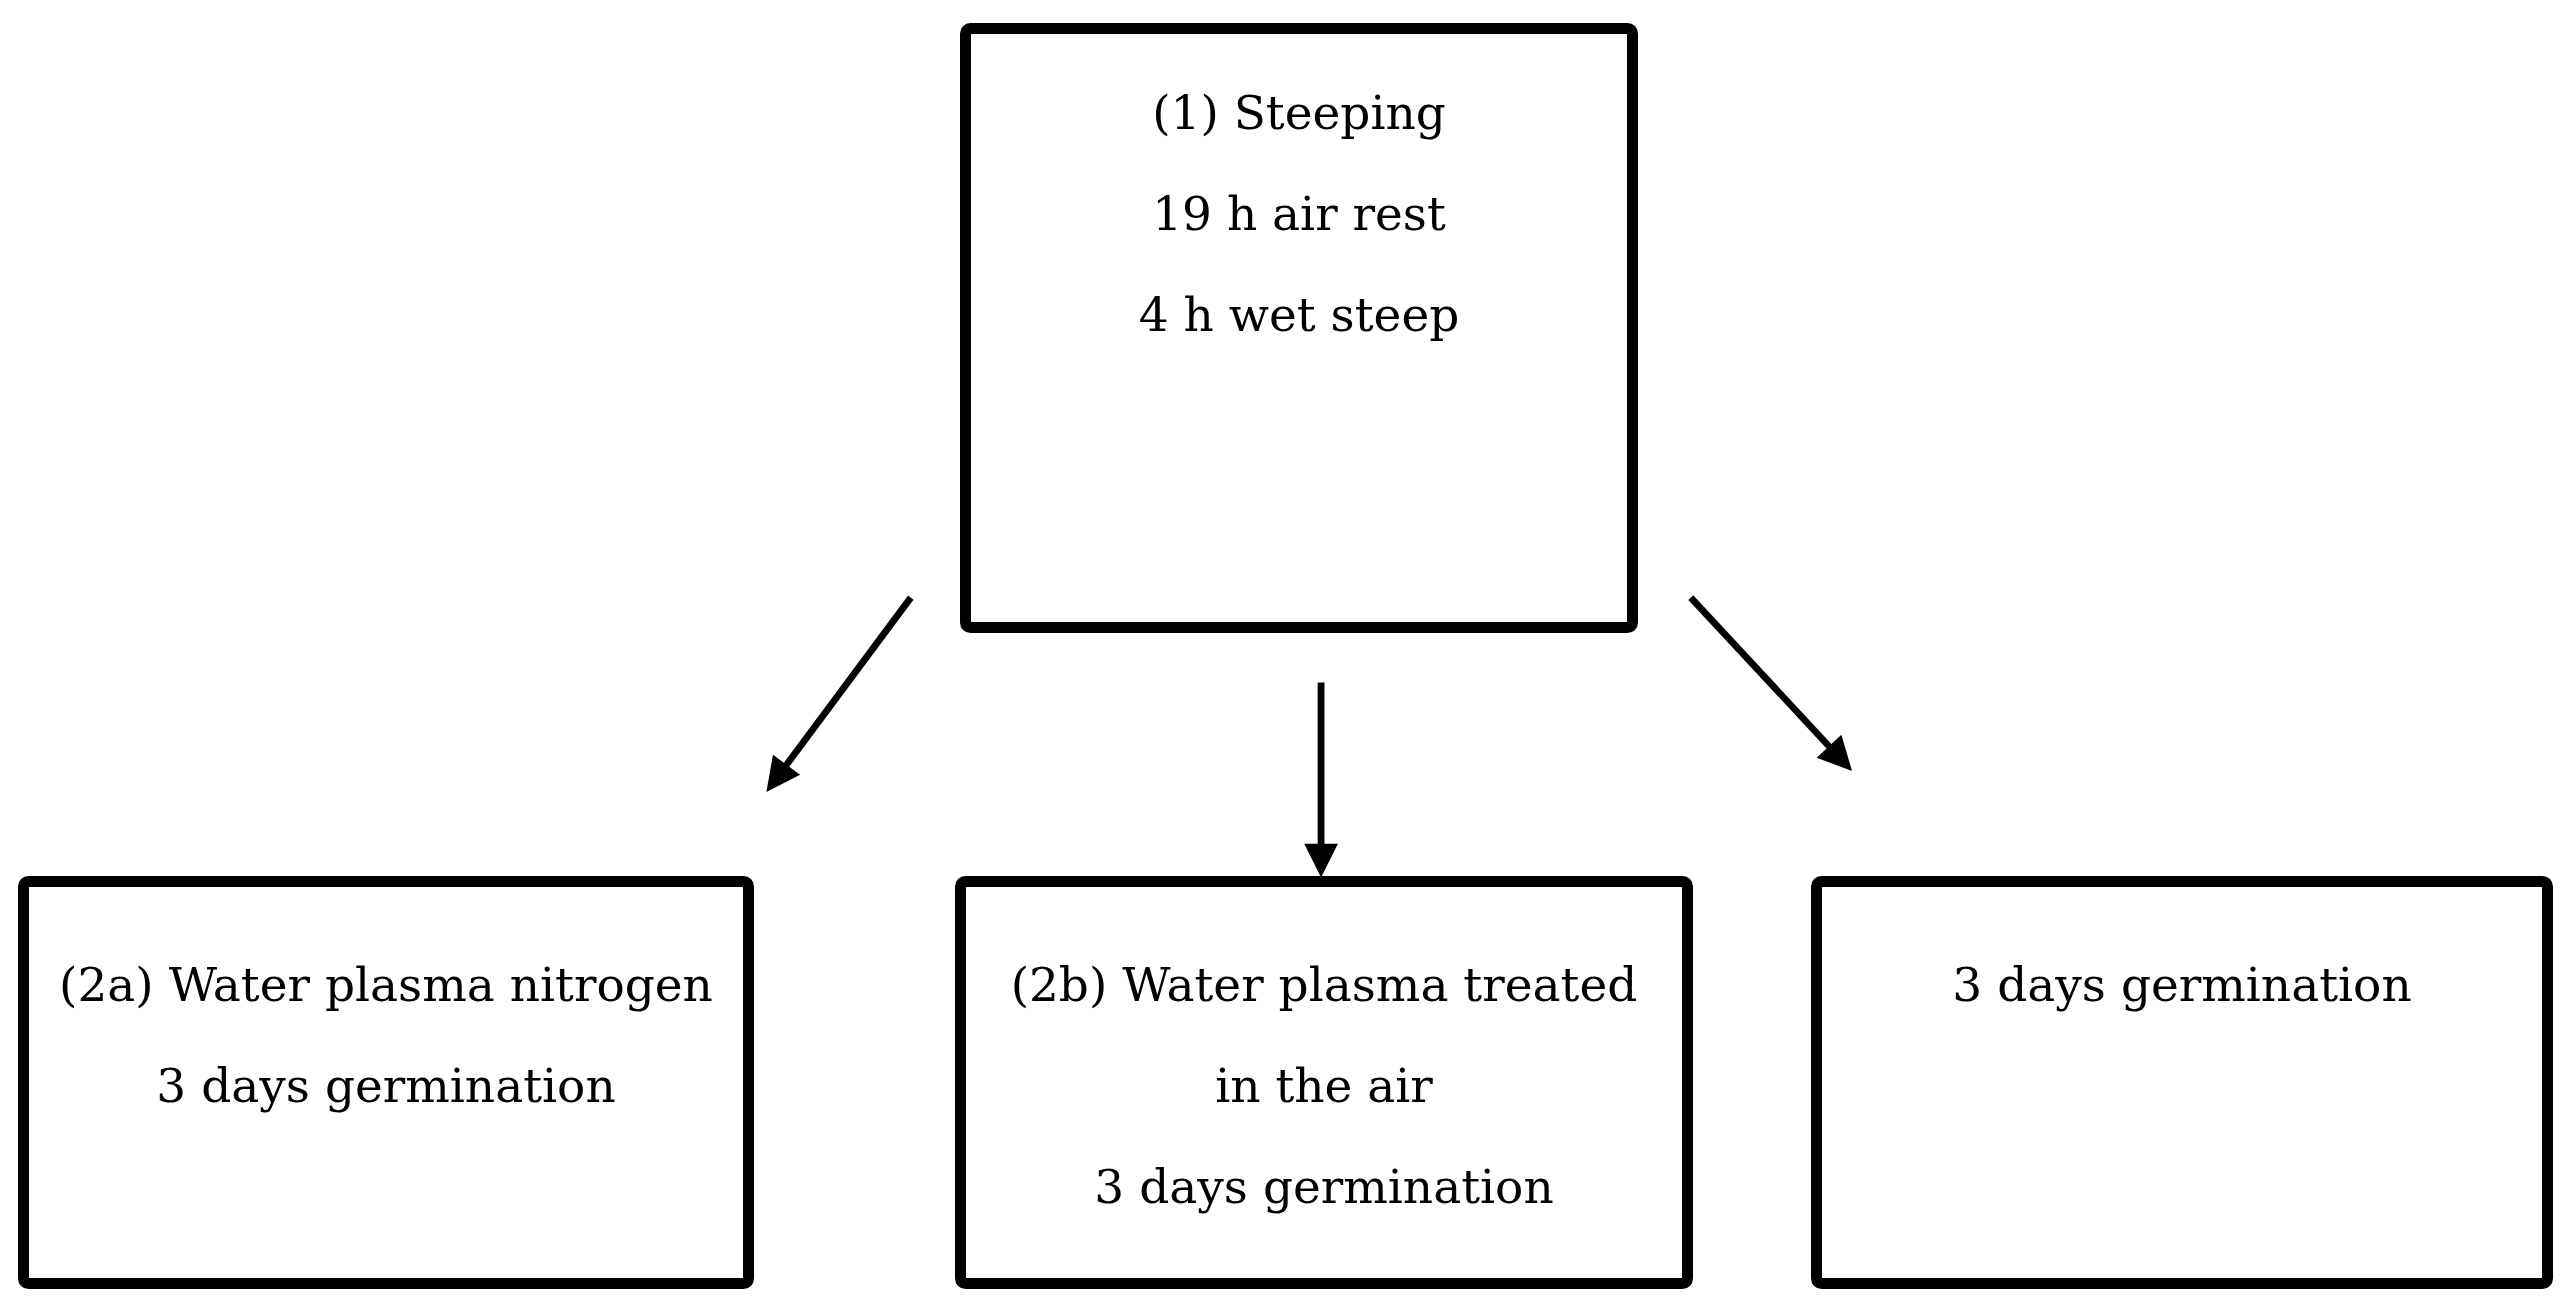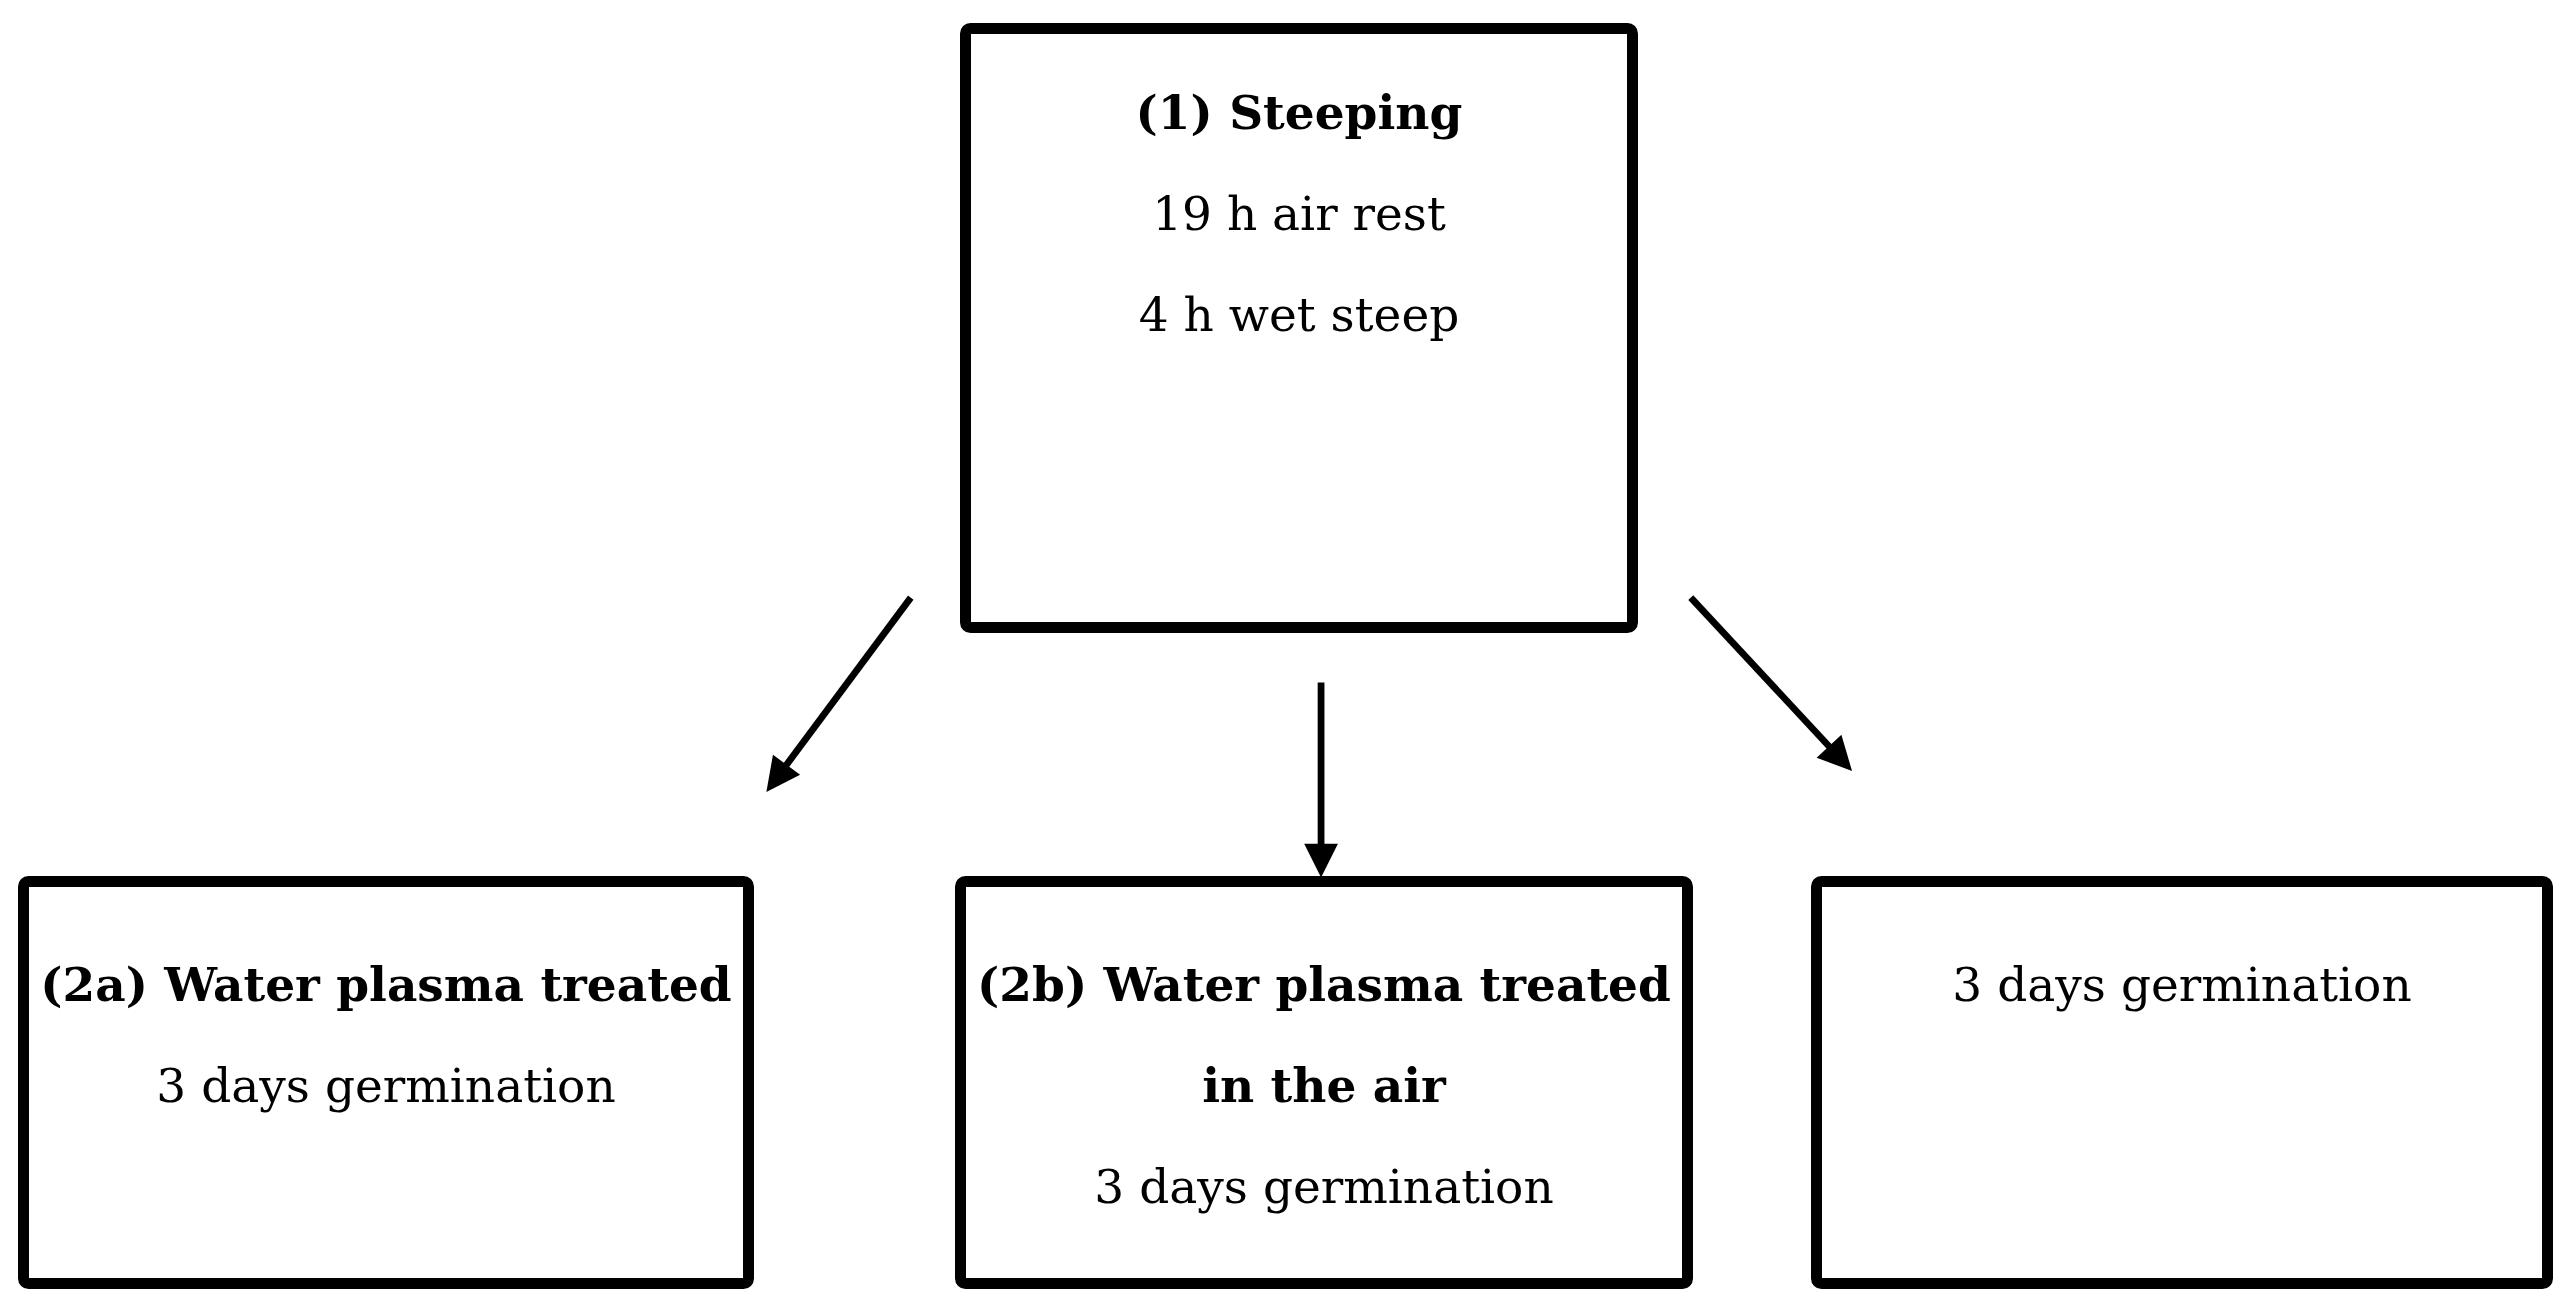--- a/index.html
+++ b/index.html
@@ -34,21 +34,21 @@
     align-items: center;
   }
   .box .line {
     height: 101px;
     line-height: 101px;
     font-size: 47px;
     white-space: nowrap;
     text-align: center;
   }
   .box .line.bold {
-    font-weight: bold;
+    font-weight: normal;
     text-align: right;
   }
   .top-box {
     left: 960px; top: 22.5px;
     width: 678px; height: 610px;
     padding-top: 28.6px;
   }
   .bottom-box {
     top: 876px;
     height: 413px;
@@ -74,21 +74,21 @@
     <line x1="2250" y1="795" x2="2437" y2="996" stroke="currentColor" stroke-width="9" marker-end="url(#head)"></line>
   </svg>
 
   <div class="box top-box">
     <div class="line bold">(1) Steeping</div>
     <div class="line">19 h air rest</div>
     <div class="line">4 h wet steep</div>
   </div>
 
   <div class="box bottom-box box-2a">
-    <div class="line bold">(2a) Water plasma treated</div>
+    <div class="line bold">(2a) Water plasma nitrogen</div>
     <div class="line">3 days germination</div>
   </div>
 
   <div class="box bottom-box box-2b">
     <div class="line bold">(2b) Water plasma treated</div>
     <div class="line bold">in the air</div>
     <div class="line">3 days germination</div>
   </div>
 
   <div class="box bottom-box box-2c">

